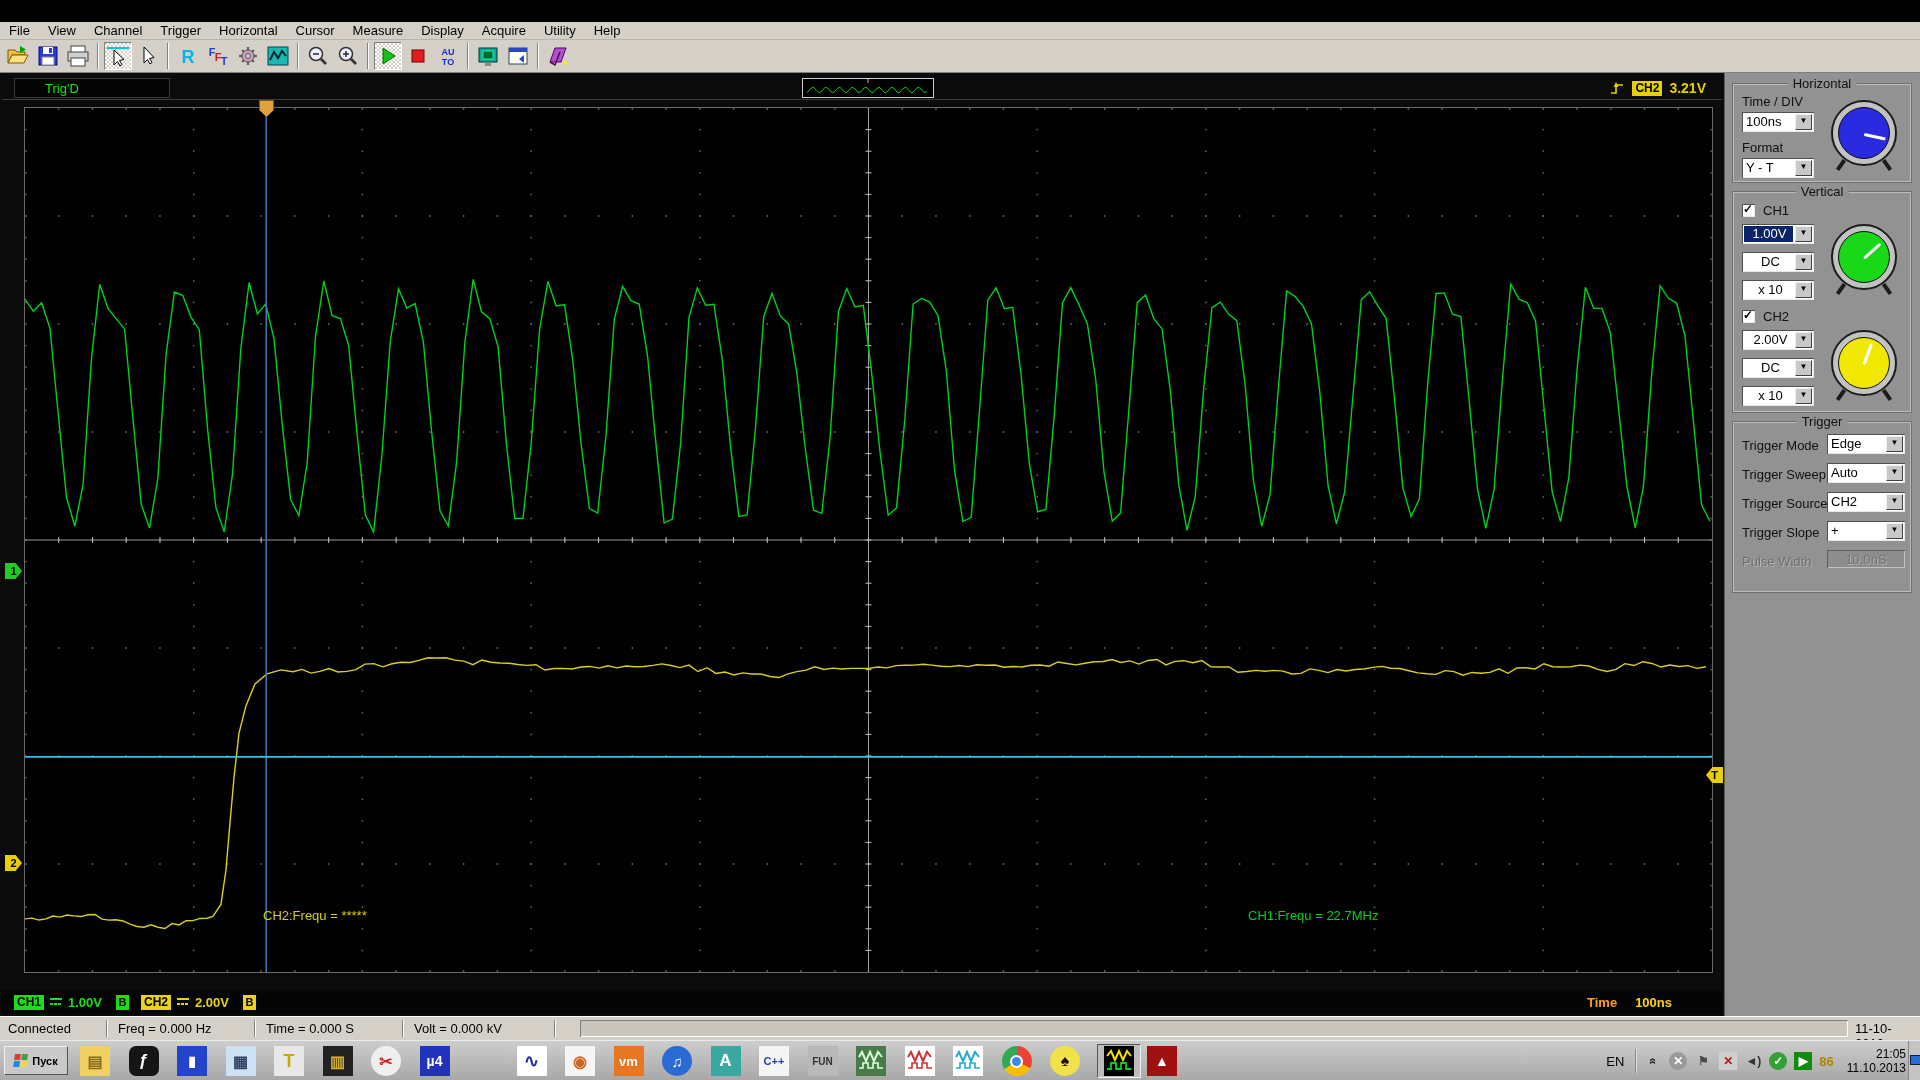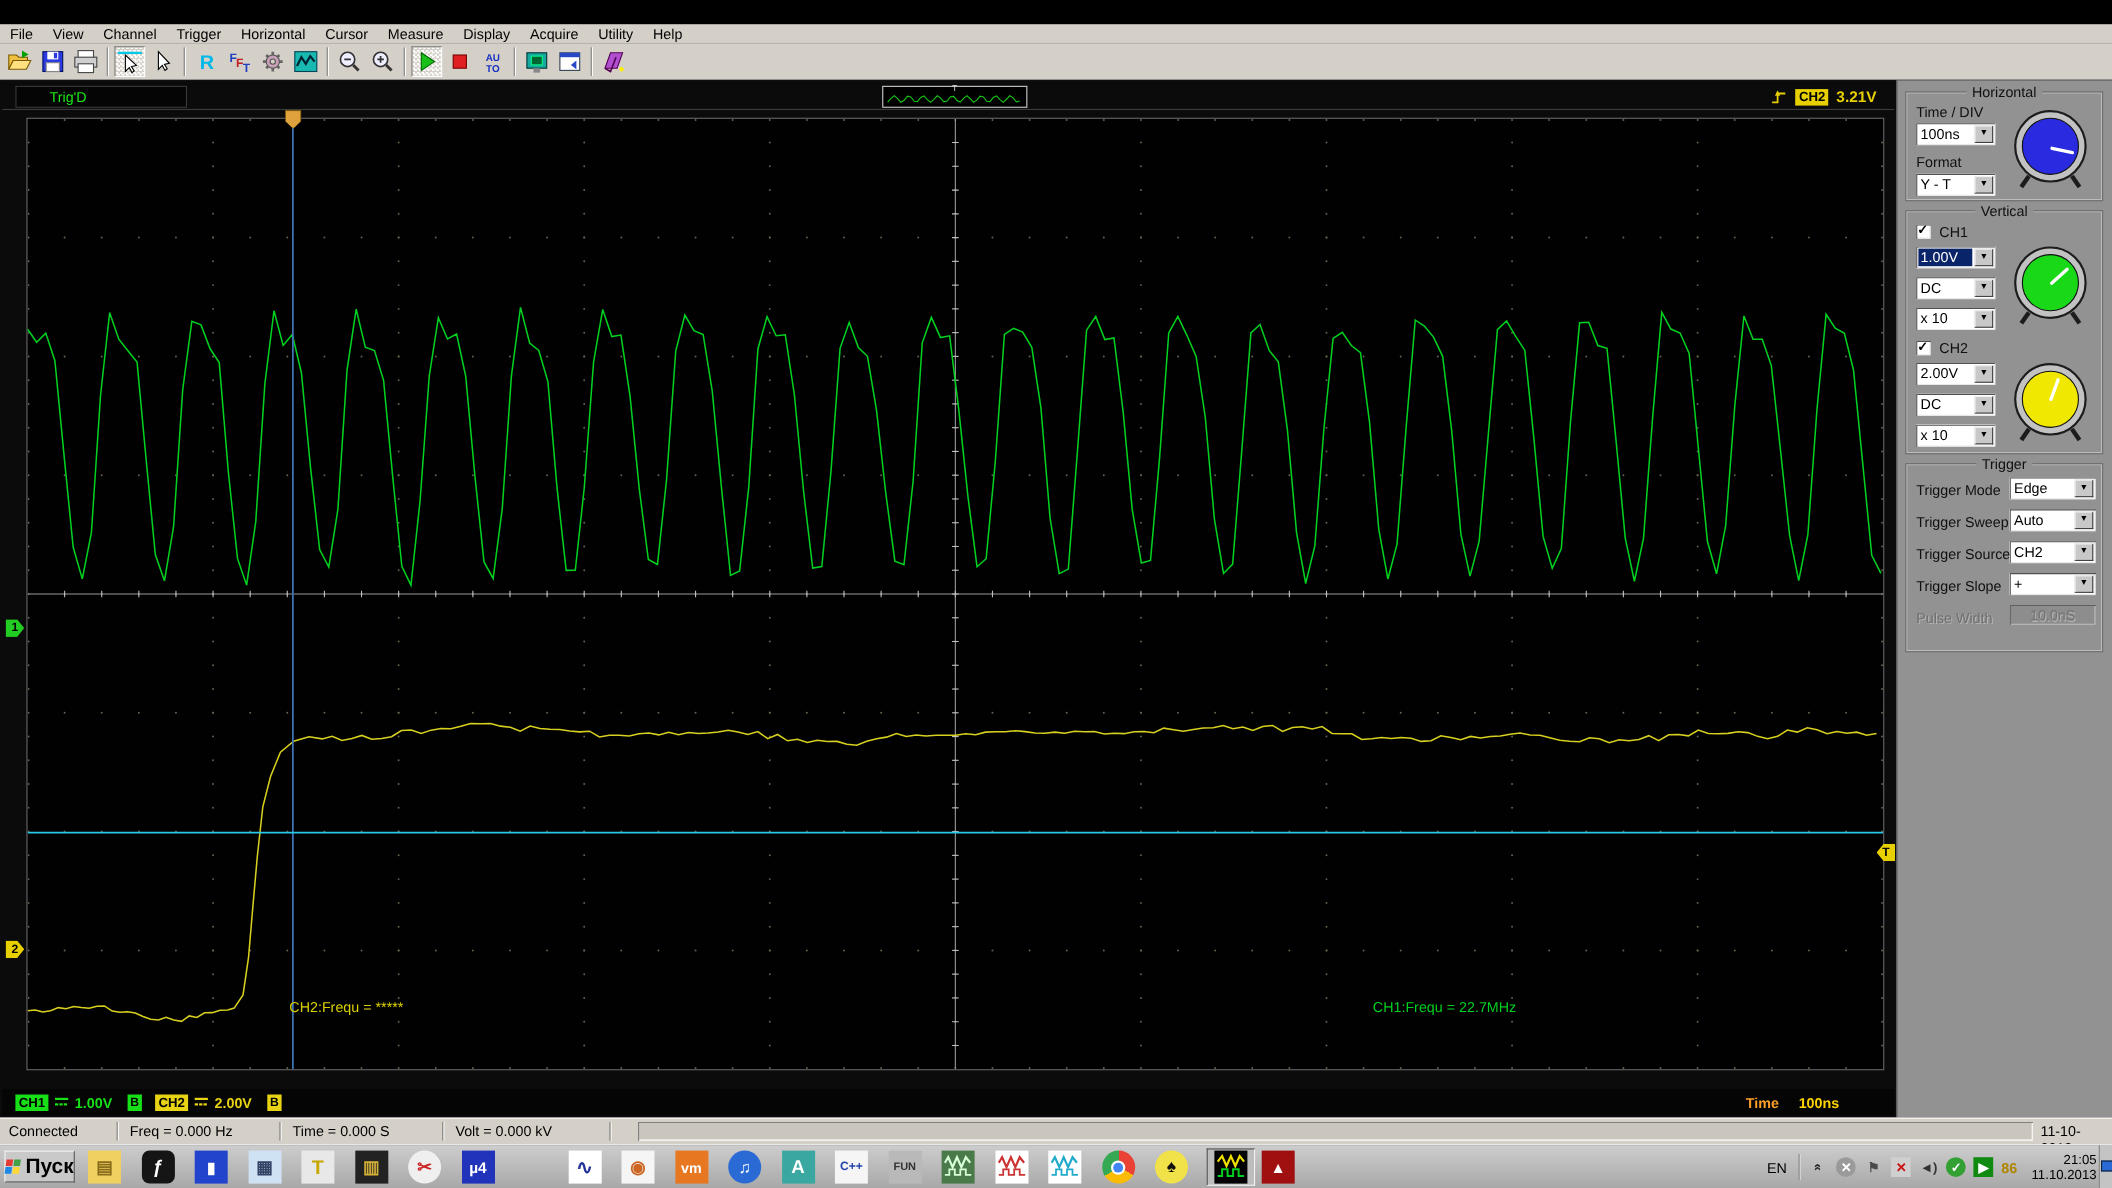--- a/index.html
+++ b/index.html
@@ -91,21 +91,21 @@
   #time-value { color:#ffd400; font-size:13px; font-weight:bold; }
 
   
   #panel { position:absolute; left:1724px; top:0; width:196px; height:943px; background:#929292;
     border-left:1px solid #5c5c5c; font-size:13px; color:#101010; }
   .group { position:absolute; left:7px; width:180px; border:1px solid #6e6e6e;
     box-shadow:inset 0 0 0 1px #bcbcbc; }
   .group-title { position:absolute; top:-8px; left:50%; transform:translateX(-50%);
     background:#929292; padding:0 5px; font-size:13px; white-space:nowrap; }
   #grp-horizontal { top:10px;  height:100px; }
-  #grp-vertical   { top:118px; height:222px; }
+  #grp-vertical   { top:118px; height:222px;text-align:center; }
   #grp-trigger    { top:348px; height:172px; }
 
   .combo { position:absolute; width:72px; height:20px; background:#fff;
     box-shadow:inset 1px 1px 0 #505050, inset -1px -1px 0 #e8e8e8; display:flex; }
   .combo-val { flex:1; font-size:13px; padding:2px 0 0 4px; color:#000; white-space:nowrap; overflow:hidden; }
   .combo-val.selected { background:#0a246a; color:#fff; margin:2px; padding:0 0 0 2px; }
   .combo-btn { width:17px; height:16px; margin:2px 2px 2px 0; background:#c8c8c8;
     border:1px solid; border-color:#f0f0f0 #404040 #404040 #f0f0f0; position:relative; }
   .combo-btn::after { content:"\25BC"; position:absolute; left:0; top:1px; width:100%;
     font-size:8px; text-align:center; color:#000; }
@@ -142,21 +142,21 @@
   .status-div { position:absolute; top:3px; width:2px; height:17px; border-left:1px solid #808080; border-right:1px solid #fff; }
   #status-box { position:absolute; left:580px; top:3px; width:1268px; height:17px;
     box-shadow:inset 1px 1px 0 #808080, inset -1px -1px 0 #fff; background:#cac6be; }
   #status-datetime { left:1855px; }
 
   
   #taskbar { position:absolute; left:0; top:1040px; width:1920px; height:40px;
     background:linear-gradient(#cdcdcd,#a8a8a8); border-top:1px solid #e8e8e8; }
   #start-btn { position:absolute; left:4px; top:5px; width:64px; height:29px; background:#c9c9c9;
     border:1px solid; border-color:#f2f2f2 #555 #555 #f2f2f2; display:flex; align-items:center;
-    justify-content:center; gap:4px; font-size:19px; font-weight:bold; color:#000; }
+    justify-content:center; gap:4px; font-size:11px; font-weight:bold; color:#000; }
   #winlogo { width:14px; height:14px; display:grid; grid-template-columns:6px 6px; grid-template-rows:6px 6px;
     gap:1px; transform:skewX(-8deg); }
   #winlogo i { display:block; }
   #winlogo i:nth-child(1){background:#e53935;} #winlogo i:nth-child(2){background:#43a047;}
   #winlogo i:nth-child(3){background:#1e88e5;} #winlogo i:nth-child(4){background:#fdd835;}
 
   .task-icon { position:absolute; top:4px; width:34px; height:32px; display:flex; align-items:center;
     justify-content:center; }
   .task-icon .glyphbox { width:30px; height:30px; display:flex; align-items:center; justify-content:center;
     font-weight:bold; overflow:hidden; }

